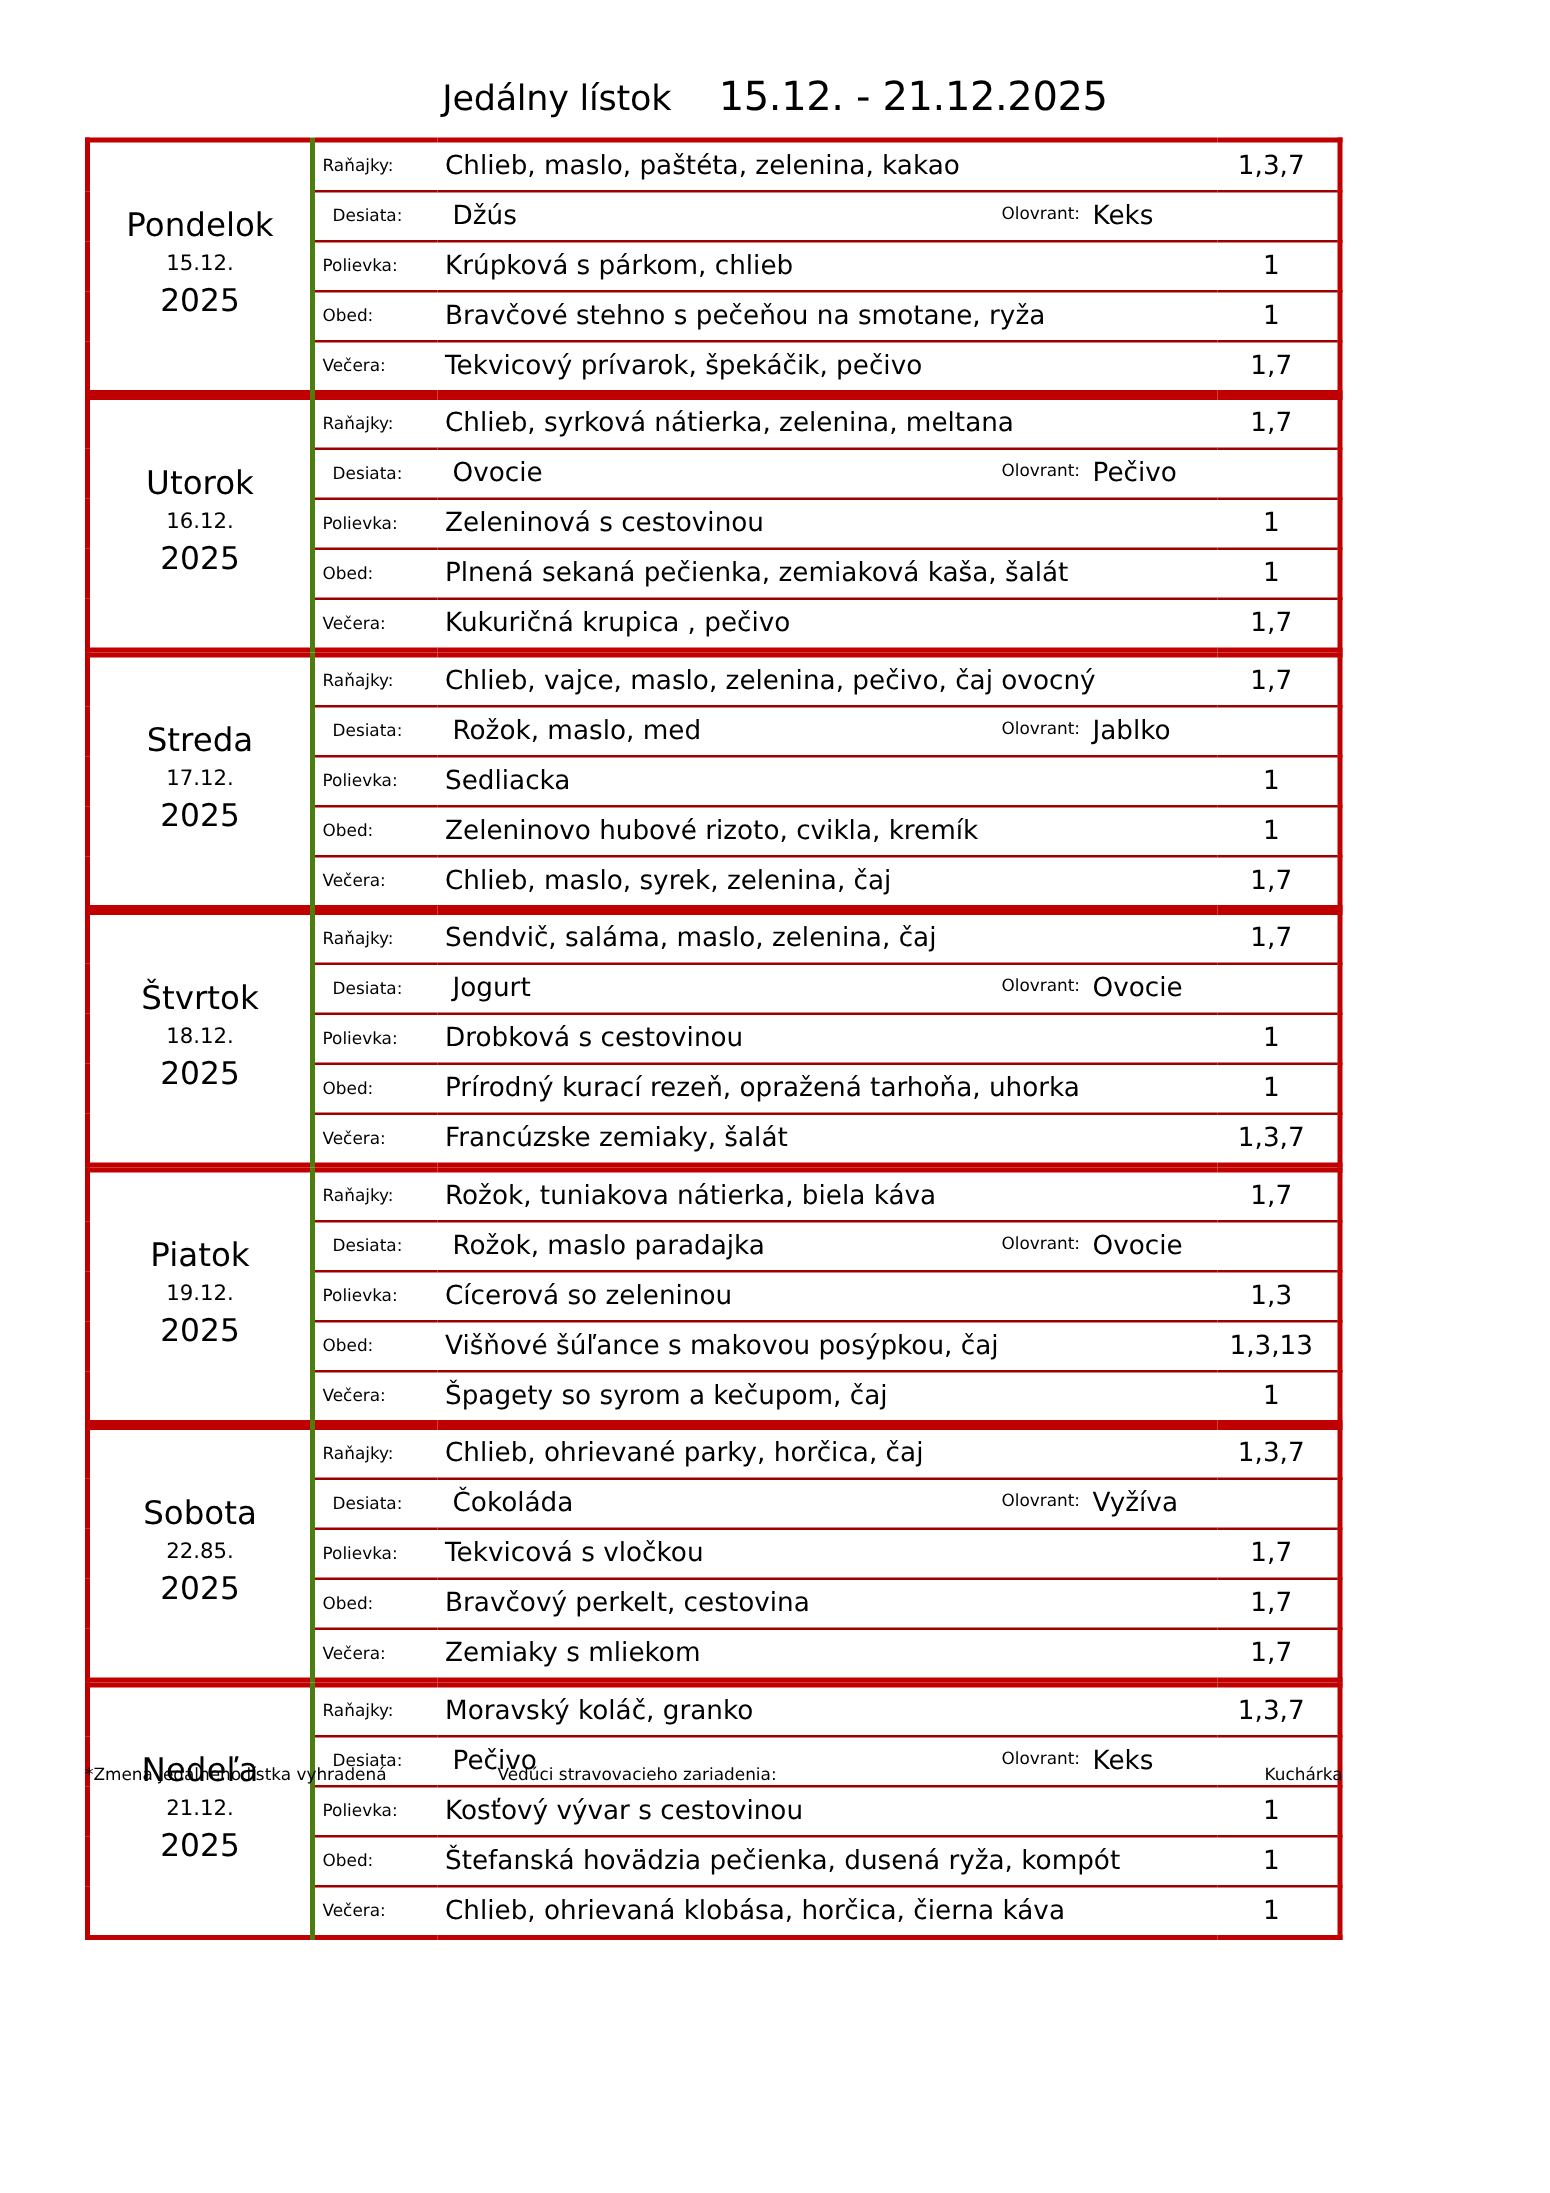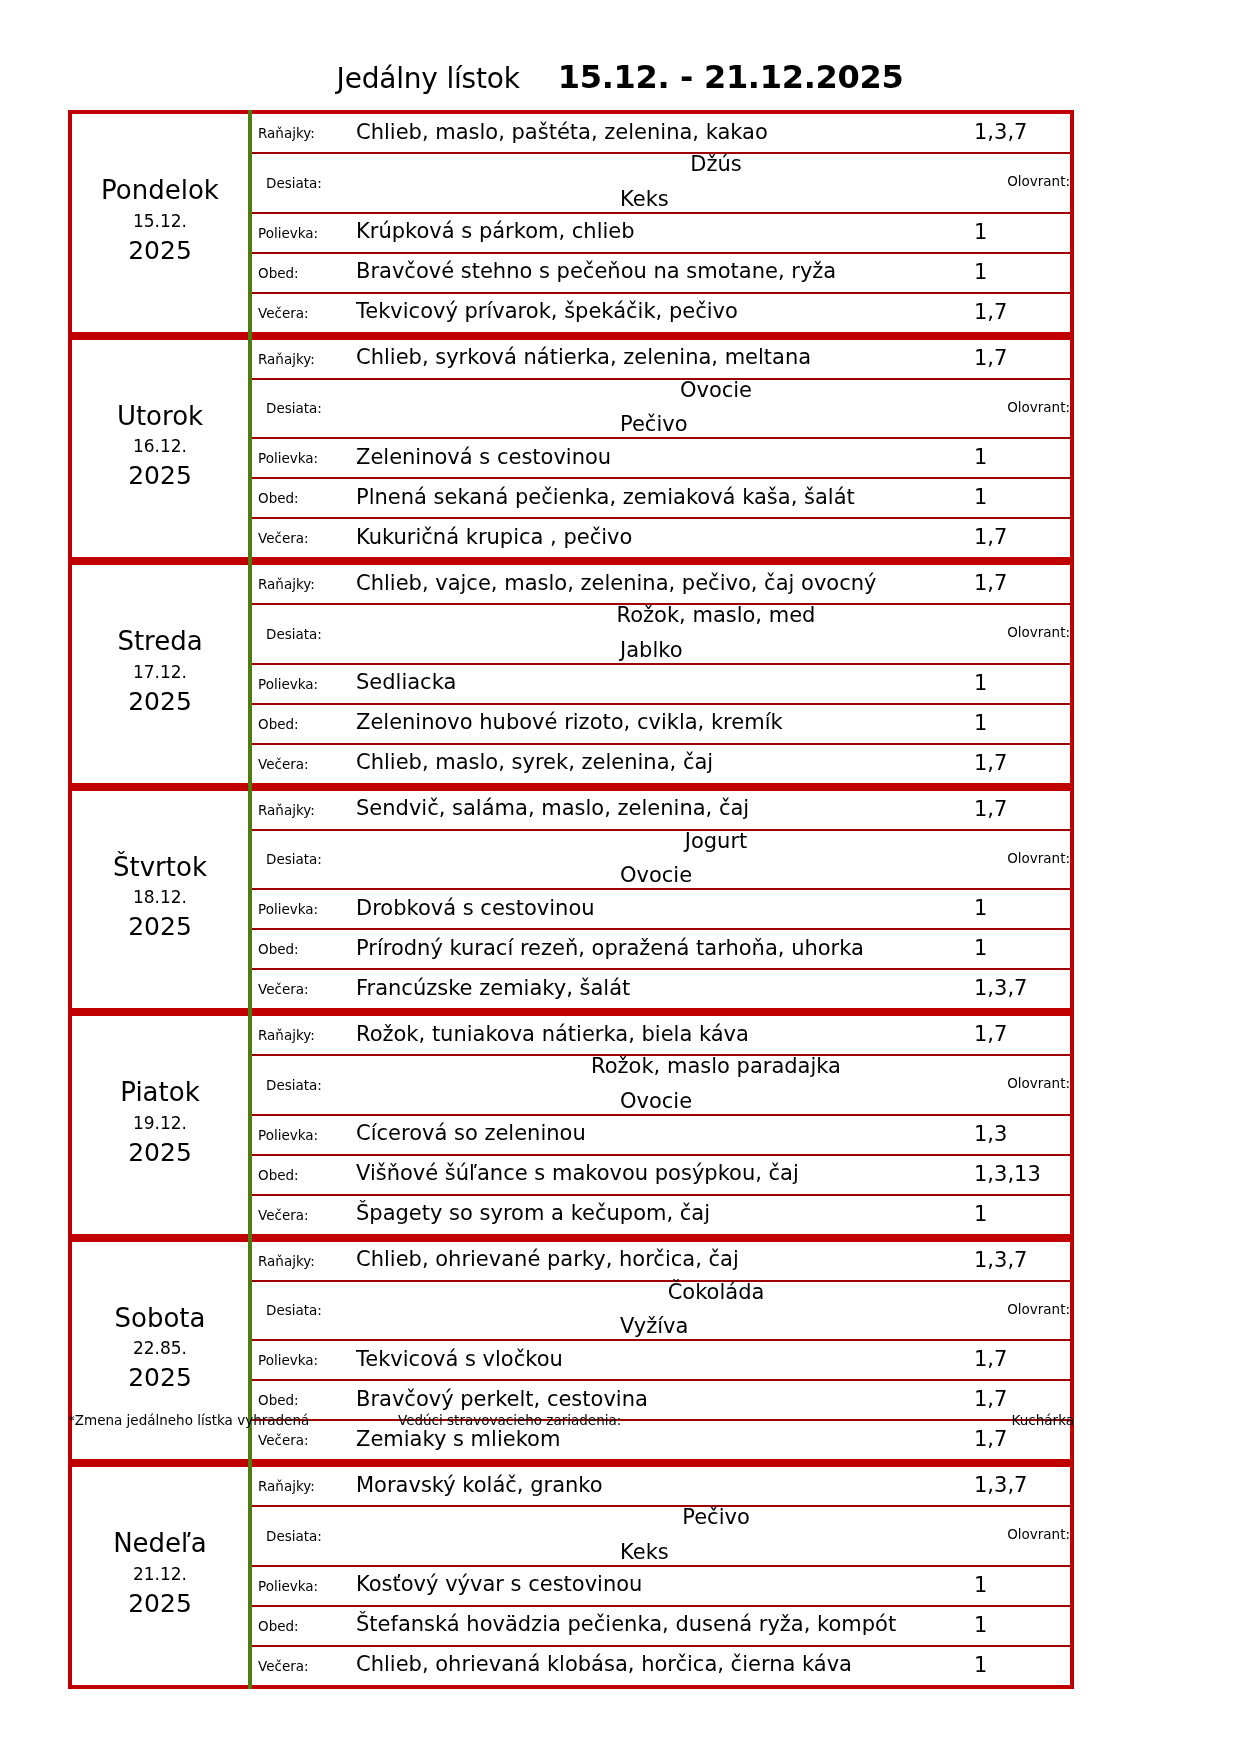--- a/index.html
+++ b/index.html
@@ -34,21 +34,21 @@
     text-align: center;
     white-space: nowrap;
   }
   .title-main {
     font-size: 28px;
     font-weight: normal;
     letter-spacing: -0.2px;
   }
   .title-dates {
     font-size: 32px;
-    font-weight: bold;
+    font-weight: normal;
     margin-left: 38px;
     letter-spacing: -0.3px;
     text-align: right;
   }
 
   
   .menu-table {
     position: absolute;
     left: 68px;
     top: 110px;
@@ -99,32 +99,31 @@
     font-size: 21px;
     padding: 0 0 2px 6px;
     vertical-align: middle;
     white-space: nowrap;
     line-height: 1.0;
   }
 
   td.alg {
     width: 86px;
     font-size: 21px;
-    text-align: left;
+    text-align: center;
     padding: 0 10px 2px 0;
     vertical-align: middle;
     white-space: nowrap;
   }
 
   
   .snackwrap {
     display: flex;
     align-items: center;
     width: 100%;
-    flex-direction: column;
   }
   .snackwrap .s-val {
     font-size: 21px;
     padding-left: 6px;
     white-space: nowrap;
   }
   .snackwrap .s-lbl2 {
     font-size: 13.5px;
     white-space: nowrap;
     margin-left: auto;

